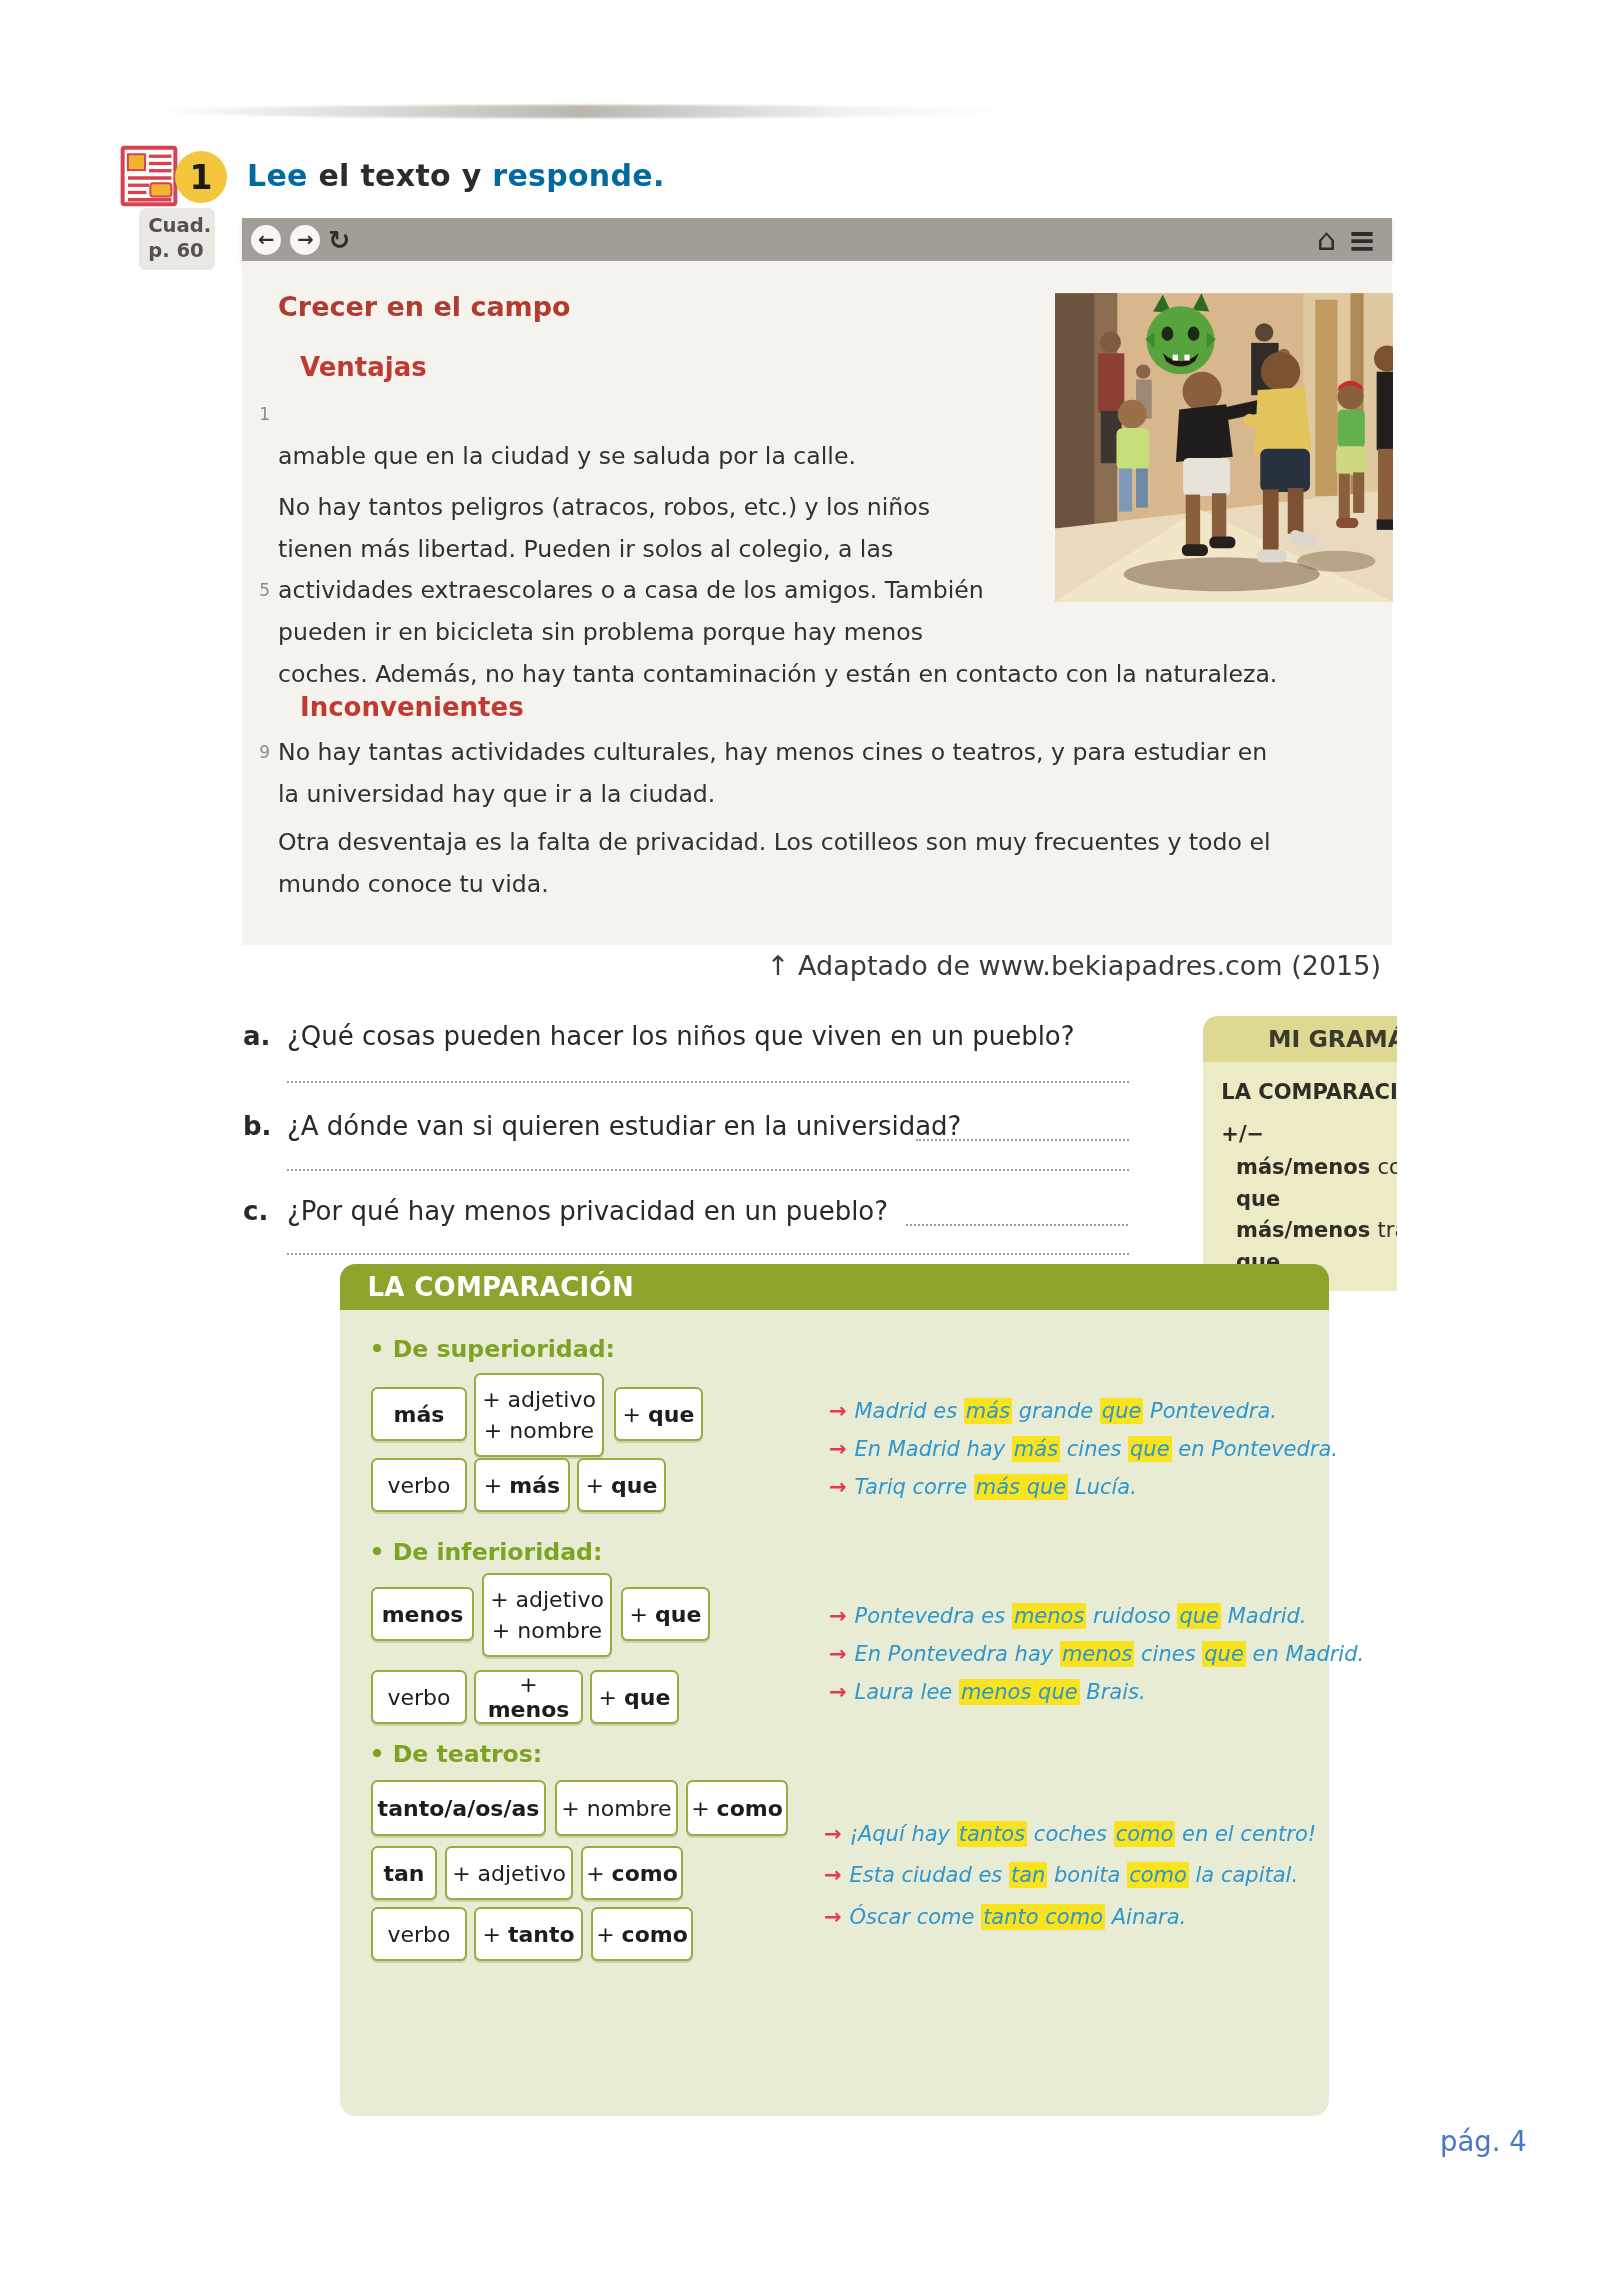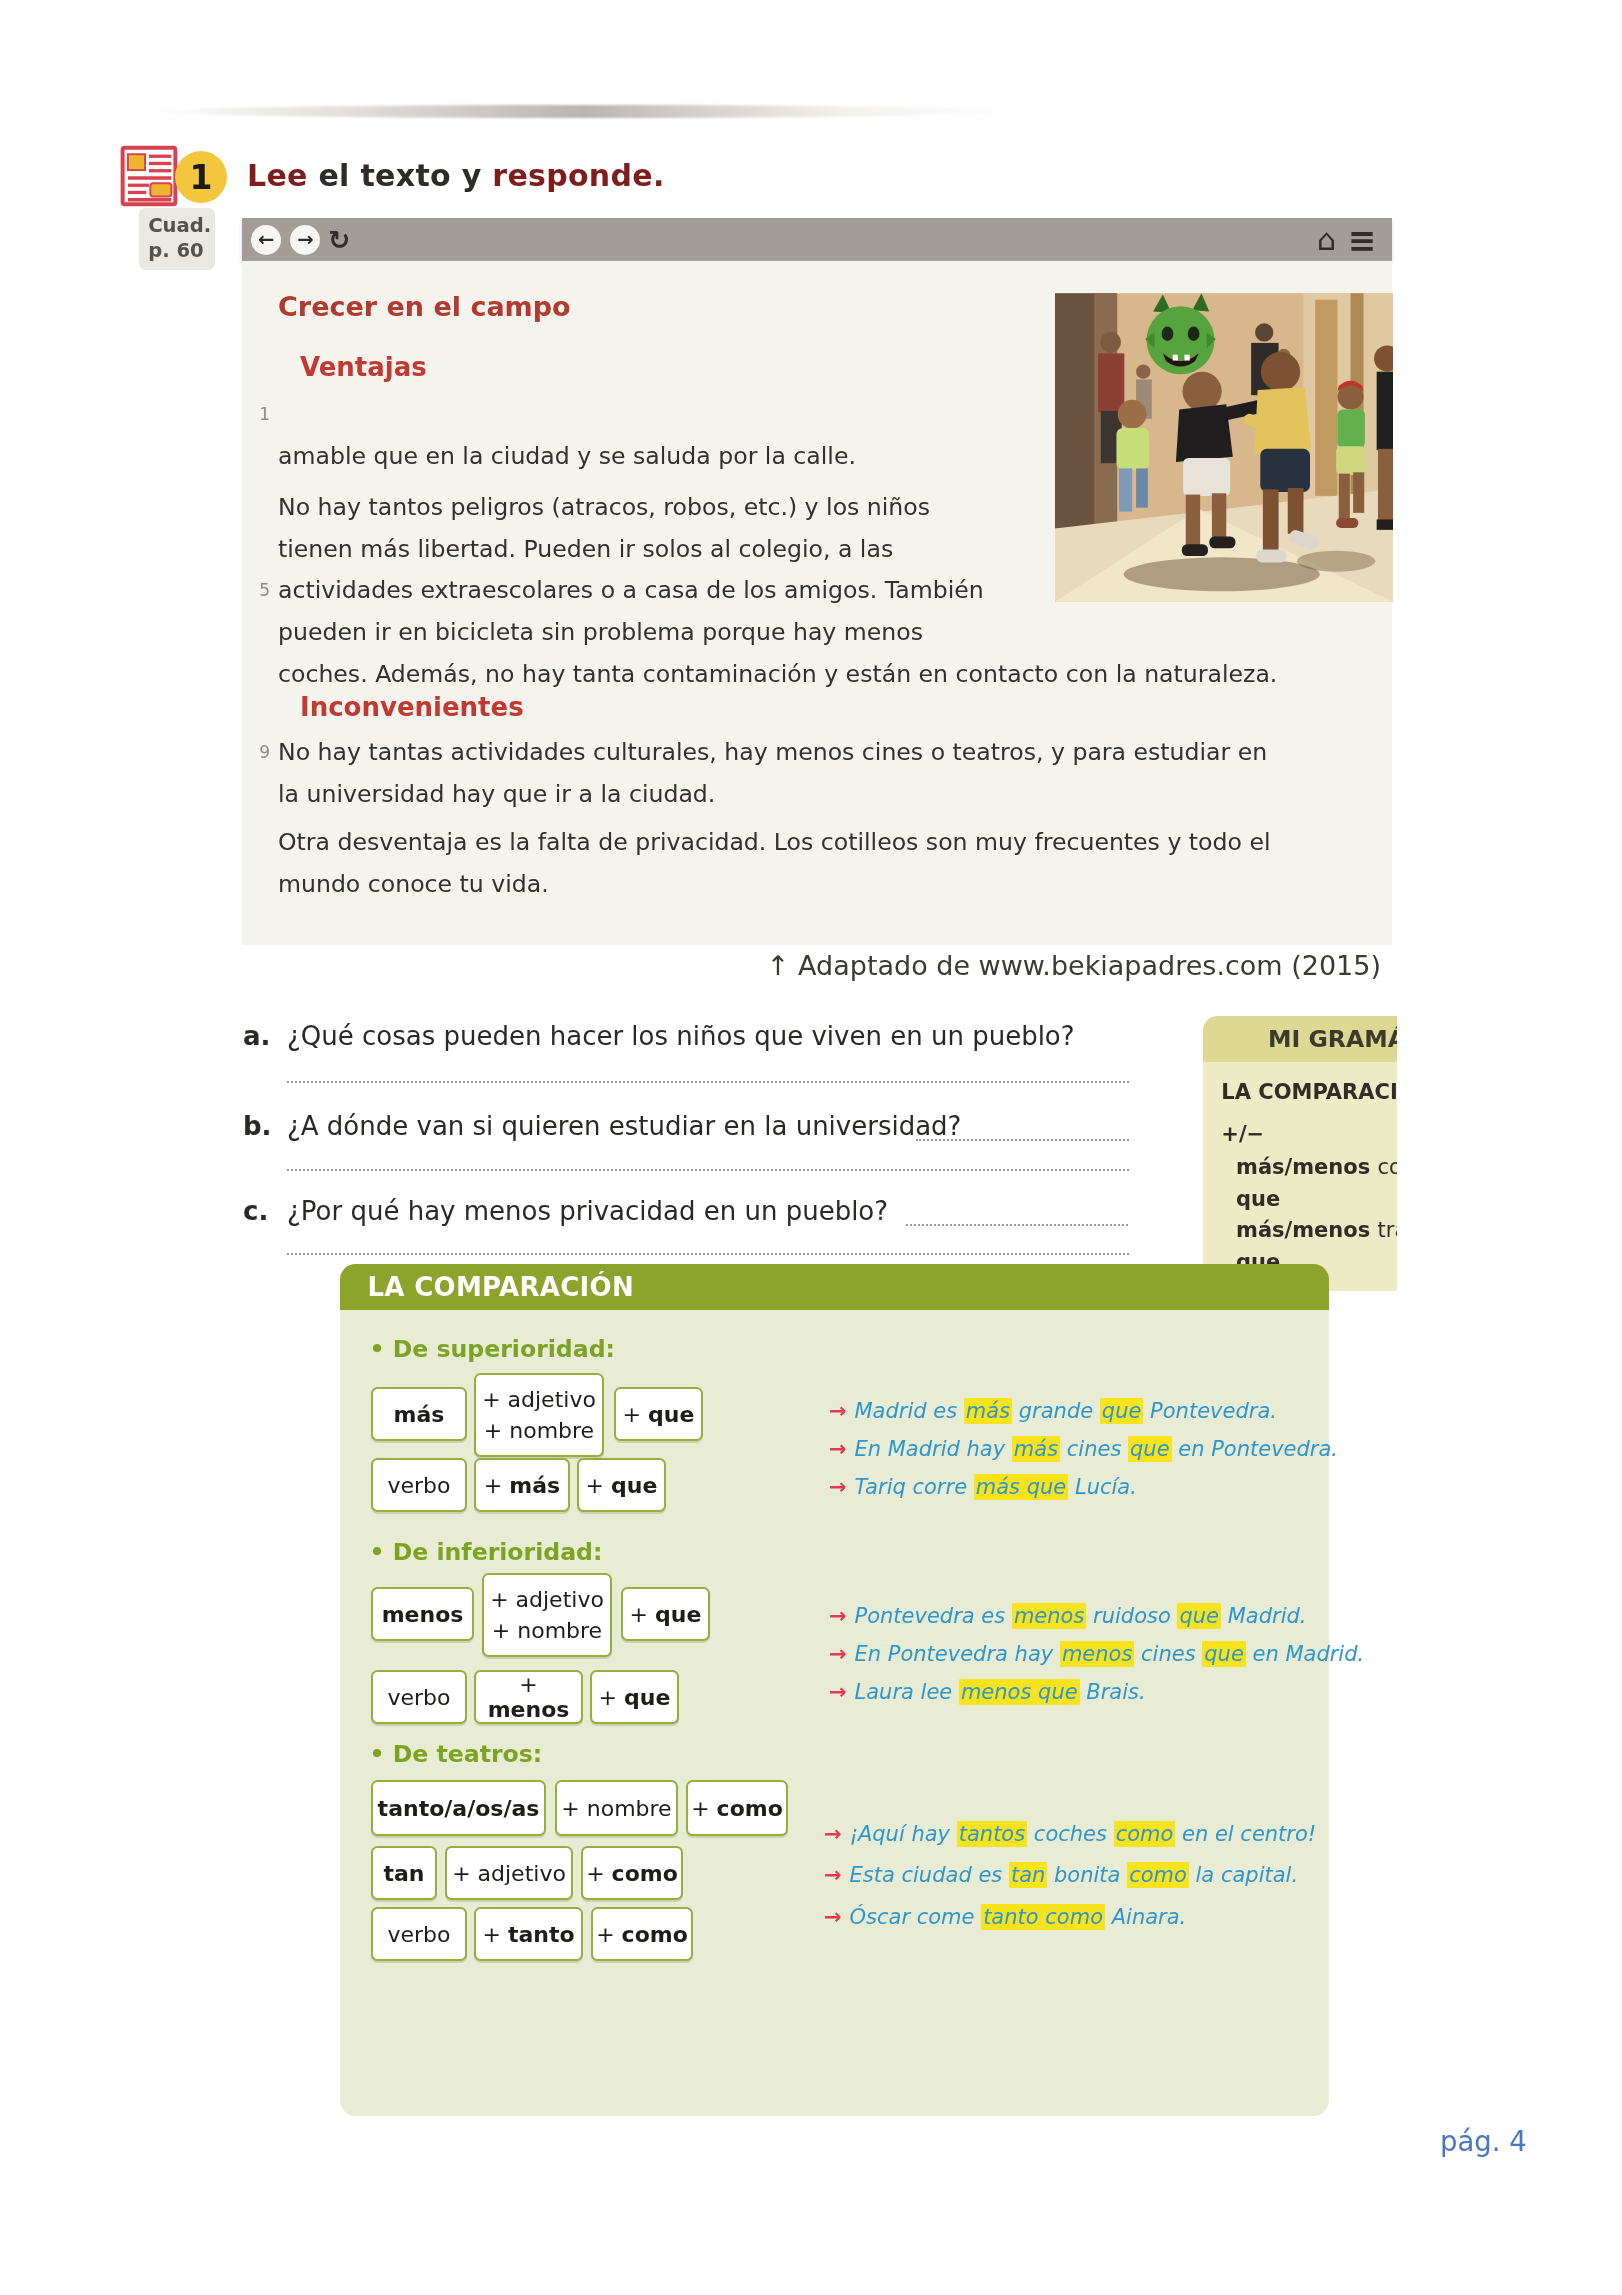--- a/index.html
+++ b/index.html
@@ -9,21 +9,21 @@
 
   
   .scan-shadow{left:151px;top:105px;width:864px;height:13px;
     background:linear-gradient(90deg,rgba(190,185,178,0) 0%,rgba(170,163,155,.55) 35%,rgba(140,132,124,.6) 50%,rgba(190,185,178,.2) 80%,rgba(190,185,178,0) 100%);
     border-radius:50%;filter:blur(1.3px);}
 
   
   .ex-num{left:175px;top:151px;width:52px;height:52px;border-radius:50%;background:#f3c63e;
     display:flex;align-items:center;justify-content:center;font-size:33px;font-weight:bold;color:#1d1b19;}
   .ex-title{left:247px;top:158px;font-size:30px;font-weight:bold;letter-spacing:0.3px;}
-  .red-t{color:#7f1d1d;}
+  .red-t{color:#0369a1;}
   .cuad{left:139px;top:208px;width:76px;height:62px;background:#e9e8e3;border-radius:6.5px;
     font-size:19.6px;font-weight:bold;color:#56514b;line-height:25px;padding:5.2px 0 0 9.2px;box-sizing:border-box;}
 
   
   .browser-bar{left:242px;top:218px;width:1150px;height:43px;background:#a39d98;
     box-shadow:0 2.6px 3.9px rgba(0,0,0,.15);display:flex;align-items:center;}
   .nav-circle{width:30px;height:30px;border-radius:50%;background:#f7f6f4;color:#2f2c29;
     display:flex;align-items:center;justify-content:center;font-size:19.6px;font-weight:bold;margin-left:9.2px;}
   .refresh{color:#2f2c29;font-size:26px;font-weight:bold;margin-left:7.9px;}
   .bar-spacer{flex:1;}

